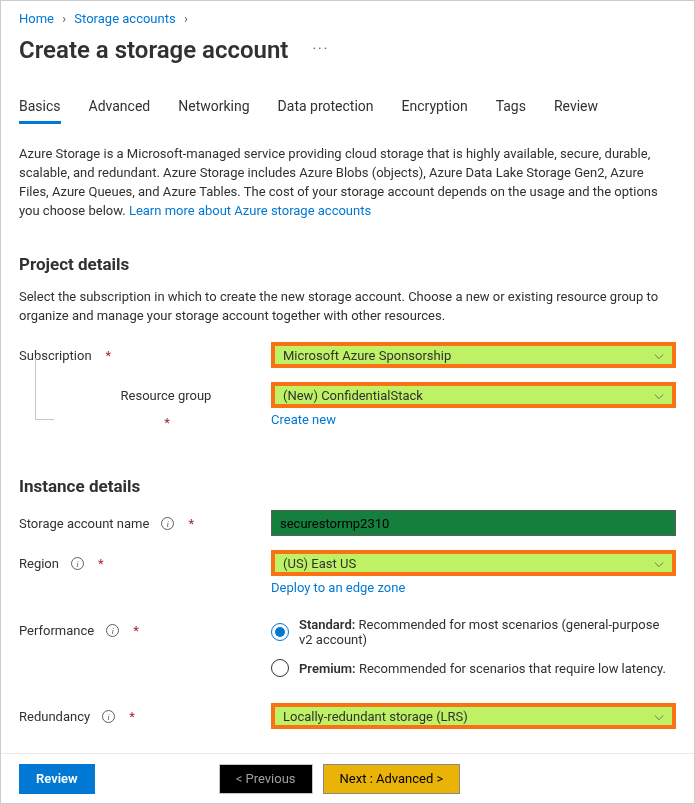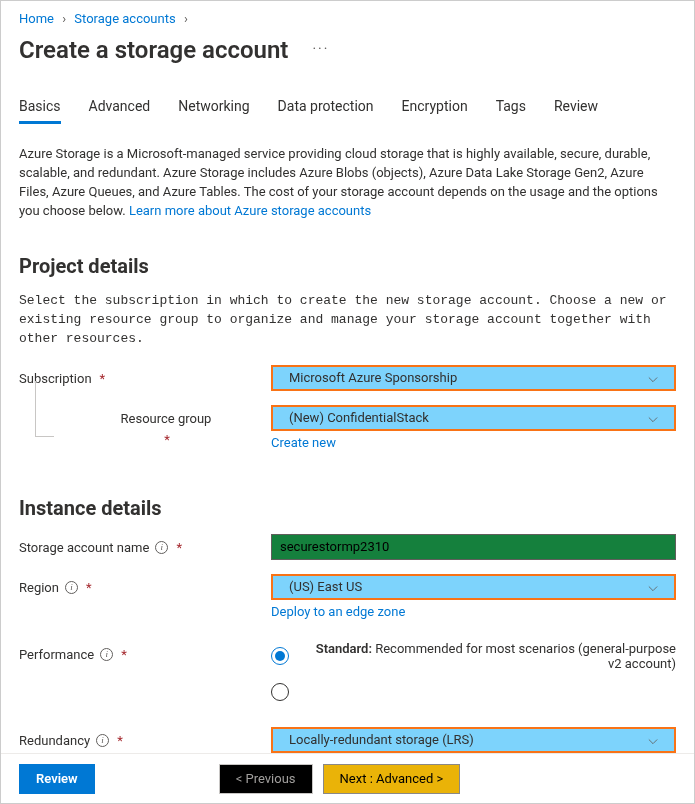--- a/index.html
+++ b/index.html
@@ -33,39 +33,39 @@
     .tab.active::after {
       content:""; position:absolute; left:0; right:0; bottom:0;
       height: 3px; background: #0078d4;
     }
 
     
     .desc { margin-top: 20px; font-size: 13px; line-height: 1.45; color: #323130; }
     .desc a { color: #0078d4; text-decoration: none; cursor: pointer; }
 
     
-    h2.section { font-size: 20px; font-weight: 700; margin-top: 34px; margin-bottom: 14px; }
-    .section-desc { font-size: 13px; line-height: 1.45; margin-bottom: 16px; font-family: Liberation Mono, monospace; }
+    h2.section { font-size: 17px; font-weight: 700; margin-top: 34px; margin-bottom: 14px; }
+    .section-desc { font-size: 13px; line-height: 1.45; margin-bottom: 16px; }
 
     
     .row { display:flex; align-items:flex-start; margin-bottom: 14px; }
-    .row .lbl { width: 252px; padding-top: 6px; font-size: 13px; display:flex; align-items:center; gap: 6px; }
+    .row .lbl { width: 252px; padding-top: 6px; font-size: 13px; display:flex; align-items:center; gap: 12px; }
     .row .lbl.indent { padding-left: 42px; position: relative; flex-direction: column; }
     .row .lbl.indent::before {
       content:""; position:absolute; left:16px; top:-24px; bottom: 10px; width: 18px;
       border-left: 1px solid #c8c6c4; border-bottom: 1px solid #c8c6c4;
     }
     .row .ctrl { flex: 1; }
     .req { color: #a4262c; padding-left: 2px; }
 
     
     .dropdown {
-      width: 100%; height: 26px; border: 2px solid #f97316; background:#7dd3fc;
+      width: 100%; height: 26px; border: 4px solid #f97316; background:#bef264;
       display:flex; align-items:center; justify-content:space-between;
-      padding: 0 16px; font-size: 13px; cursor: pointer;
+      padding: 0 8px; font-size: 13px; cursor: pointer;
     }
     .dropdown .chev { width: 10px; height: 10px; }
     .chev svg { width:10px; height:10px; }
 
     
     .textinput {
       width: 100%; height: 26px; border: 1px solid #605e5c; background:#15803d;
       padding: 0 8px; font-size: 13px; font-family: inherit; outline: none;
     }
 
@@ -198,35 +198,38 @@
         <span class="chev">
           <svg viewBox="0 0 12 12">
               <path d="M1 3 L6 8 L11 3" fill="none" stroke="#605e5c" stroke-width="1"></path>
             </svg>
         </span>
       </div>
       <span class="sublink">Deploy to an edge zone</span>
     </div>
   </div>
 
-  <div class="row" style="margin-top:22px;text-align:right;">
+  <div class="row" style="margin-top:22px;">
     <div class="lbl">
       <span>Performance</span>
       <span class="info">i</span>
       <span class="req">*</span>
     </div>
     <div class="ctrl">
       <div class="radio-row">
         <span class="radio checked"></span>
         <span class="radio-label">
           <b>Standard:</b><span> Recommended for most scenarios (general-purpose v2 account)</span>
         </span>
       </div>
       <div class="radio-row">
         <span class="radio"></span>
+        <span class="radio-label">
+          <b>Premium:</b><span> Recommended for scenarios that require low latency.</span>
+        </span>
       </div>
     </div>
   </div>
 
   <div class="row">
     <div class="lbl">
       <span>Redundancy</span>
       <span class="info">i</span>
       <span class="req">*</span>
     </div>

